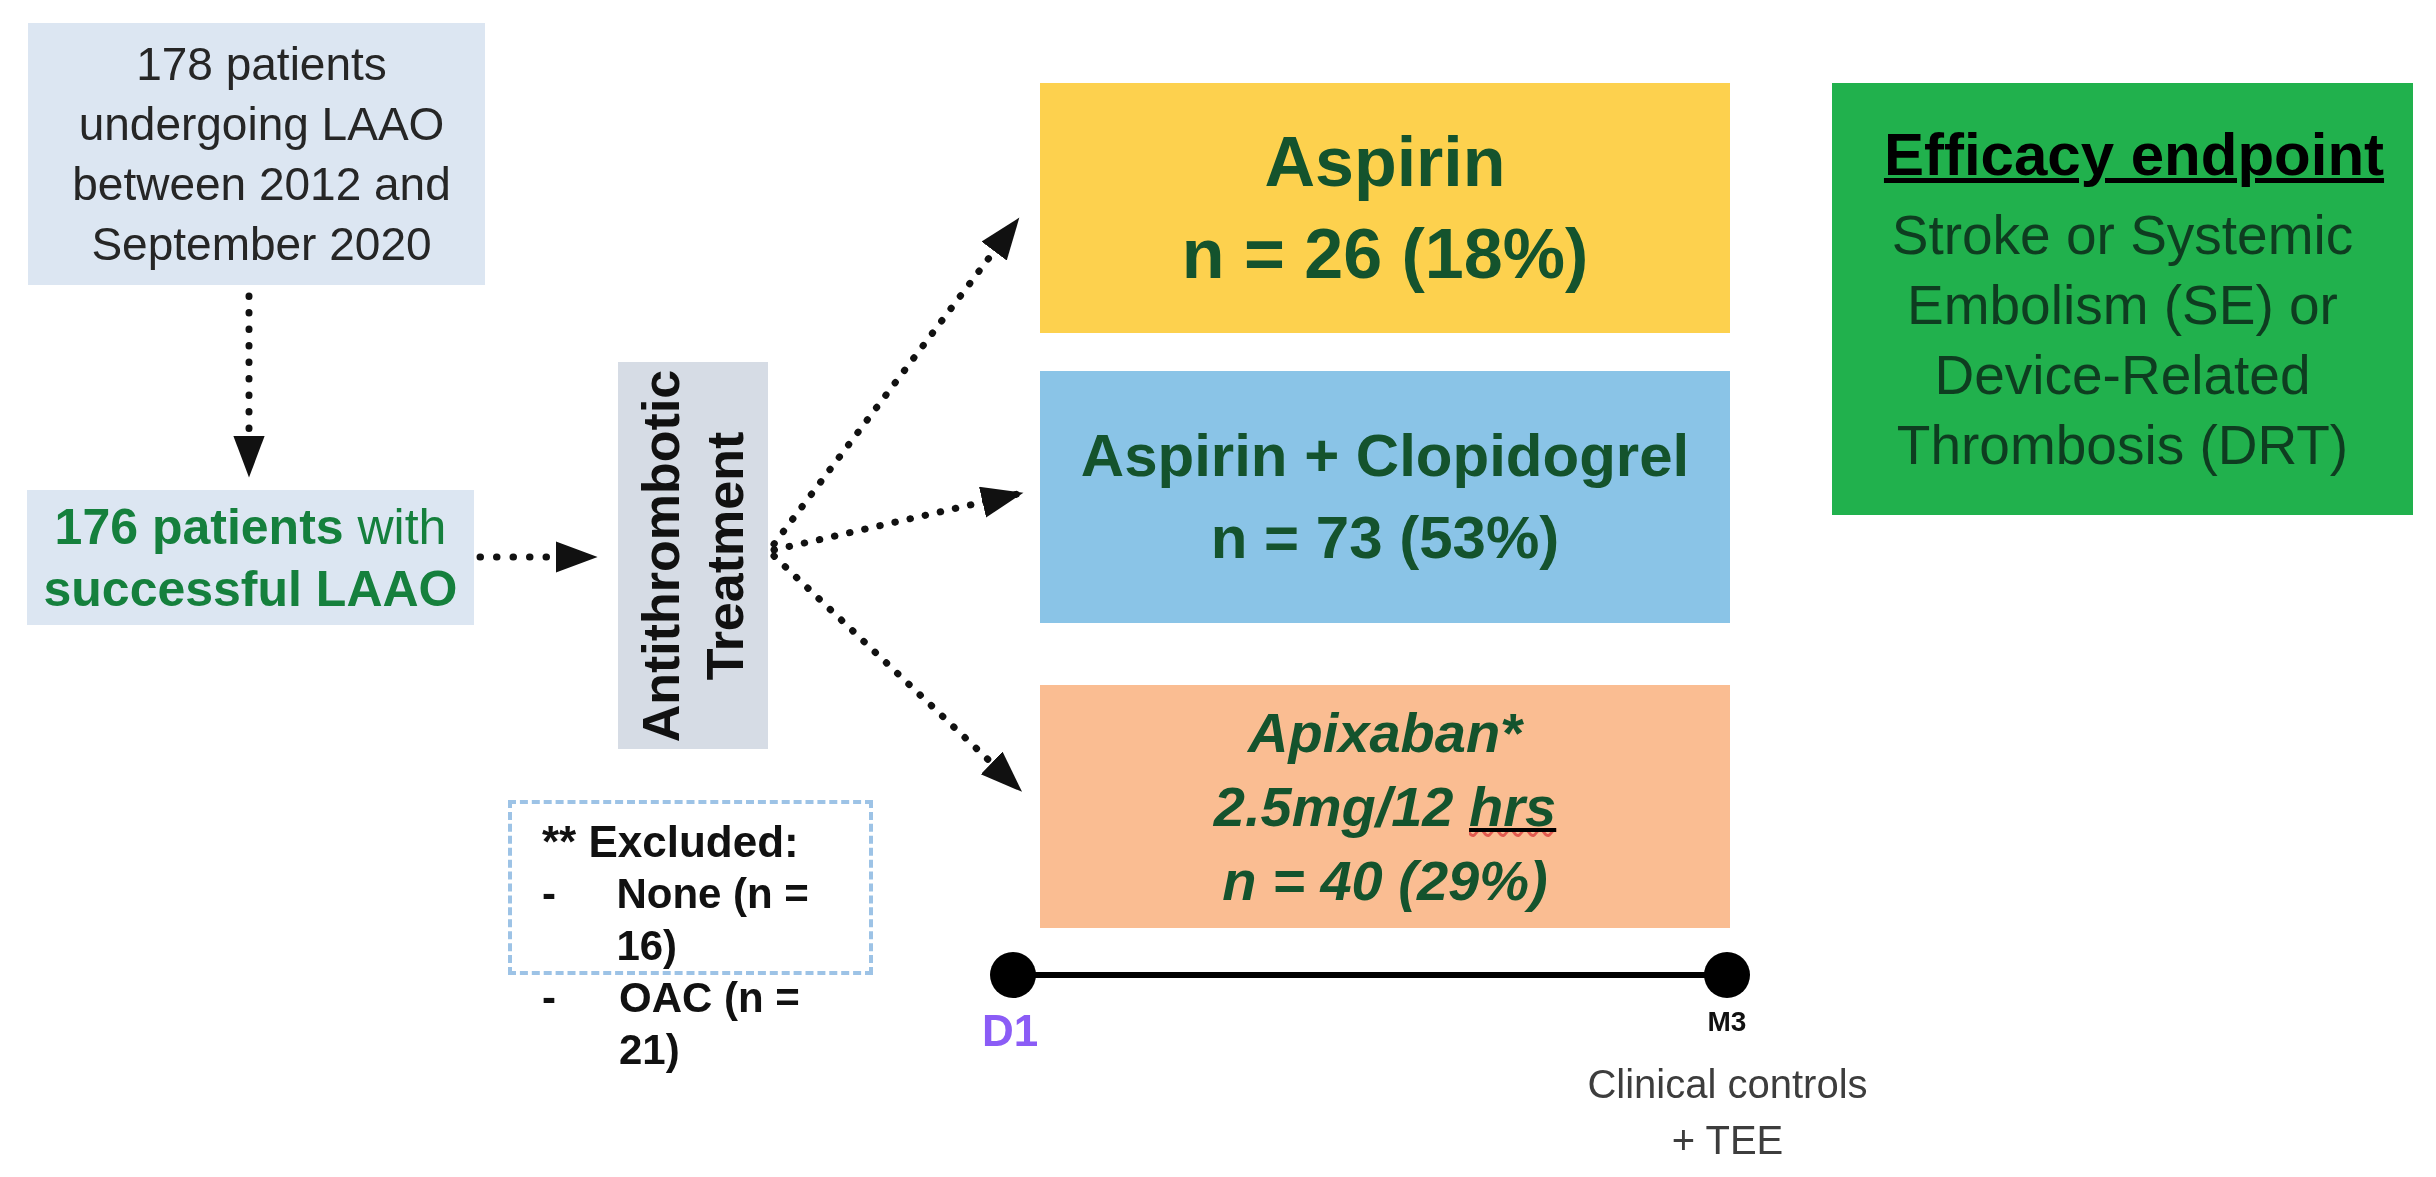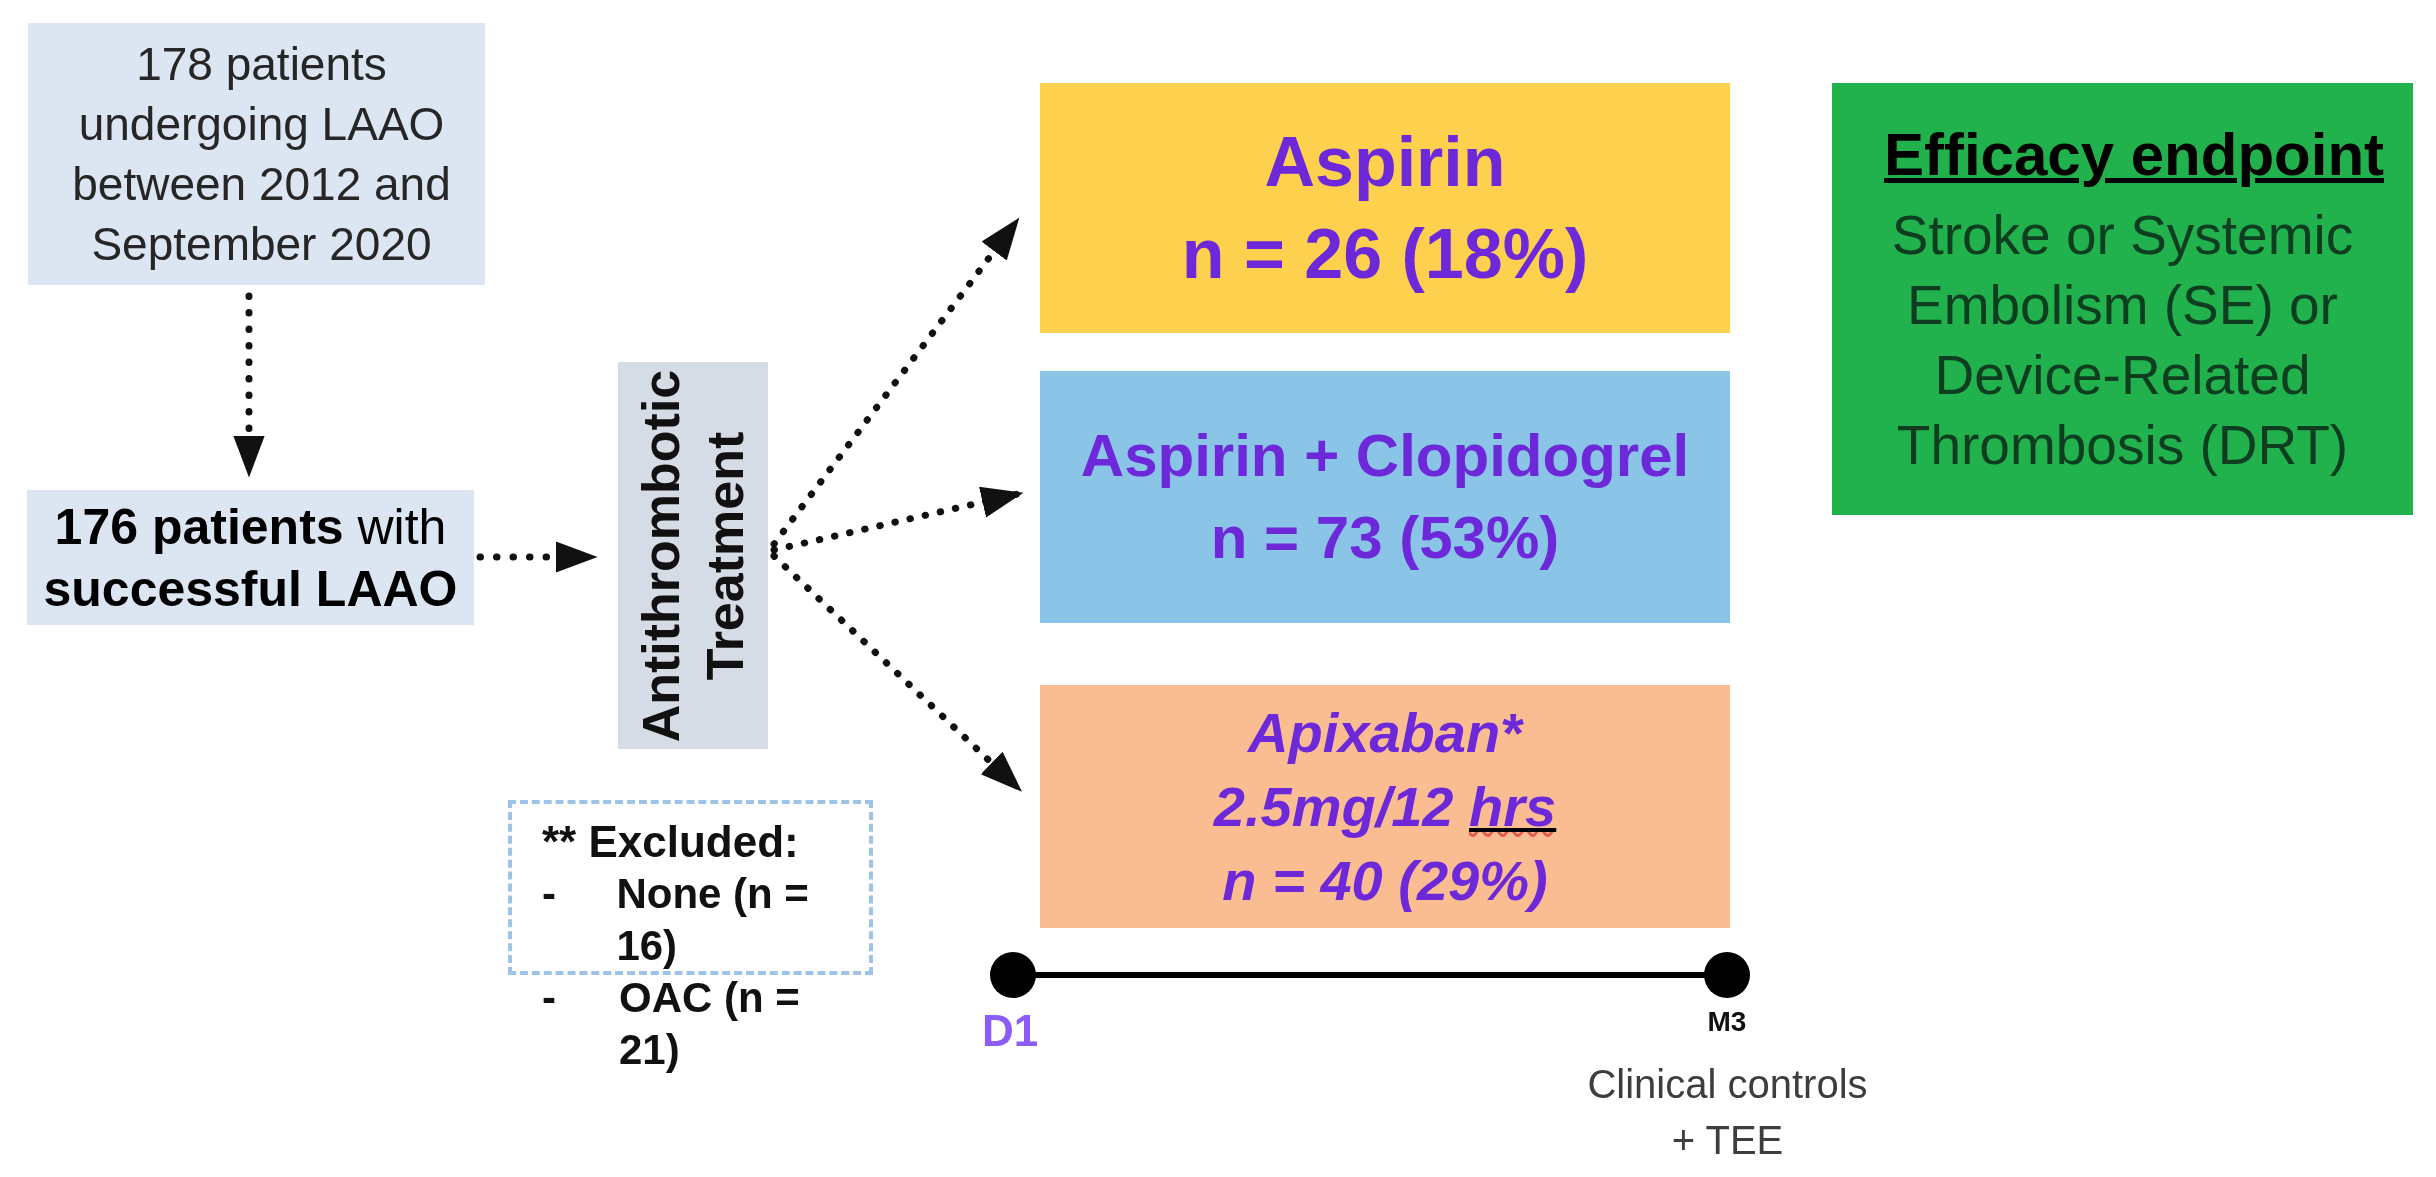--- a/index.html
+++ b/index.html
@@ -8,41 +8,41 @@
     font-family:"Liberation Sans",sans-serif;overflow:hidden;color:#1a1a1a;
   }
   .abs{position:absolute;}
   .center-col{display:flex;flex-direction:column;align-items:center;justify-content:center;text-align:center;}
   .pre{white-space:pre-line;}
 
   
   #box178{left:28px;top:23px;width:447px;height:262px;background:#dce6f2;
           font-size:46px;line-height:60px;color:#262626;padding-left:10px;}
   #box176{left:27px;top:490px;width:447px;height:135px;background:#dce6f2;
-          font-size:50px;line-height:62px;color:#000000;}
+          font-size:50px;line-height:62px;color:#15803d;}
   .bold{font-weight:bold;}
 
   
   #treatbox{left:618px;top:362px;width:150px;height:387px;background:#d6dce5;}
   #treatbox .vtext{
     position:absolute;left:50%;top:50%;width:387px;
     transform:translate(-50%,-50%) rotate(-90deg);
     font-weight:bold;font-size:52px;line-height:64px;text-align:center;color:#111;
   }
 
   
   #excluded{left:508px;top:800px;width:365px;height:175px;background:#fff;
             border:4px dashed #9dc3e6;box-sizing:border-box;
             font-weight:bold;color:#111;padding:12px 0 0 30px;}
   .exc-title{font-size:44px;line-height:52px;}
   .exc-row{display:flex;font-size:42px;line-height:52px;}
   .exc-bullet{width:78px;}
 
   
-  .arm{left:1040px;width:690px;font-weight:bold;color:#6d28d9;}
+  .arm{left:1040px;width:690px;font-weight:bold;color:#14532d;}
   #arm-aspirin{top:83px;height:250px;background:#fdd14e;font-size:70px;line-height:92px;}
   #arm-clopidogrel{top:371px;height:252px;background:#8ac4e7;font-size:60px;line-height:82px;}
   #arm-apixaban{top:685px;height:243px;background:#fabd92;font-size:56px;line-height:74px;font-style:italic;}
   .u-hrs-wavy{text-decoration:underline wavy #e25b50;text-decoration-thickness:3px;}
   .u-hrs{text-decoration:underline solid #000;text-decoration-thickness:4px;}
 
   
   .tl-circle{width:46px;height:46px;border-radius:50%;background:#000;}
   #tl-c1{left:990px;top:952px;}
   #tl-c2{left:1704px;top:952px;}

